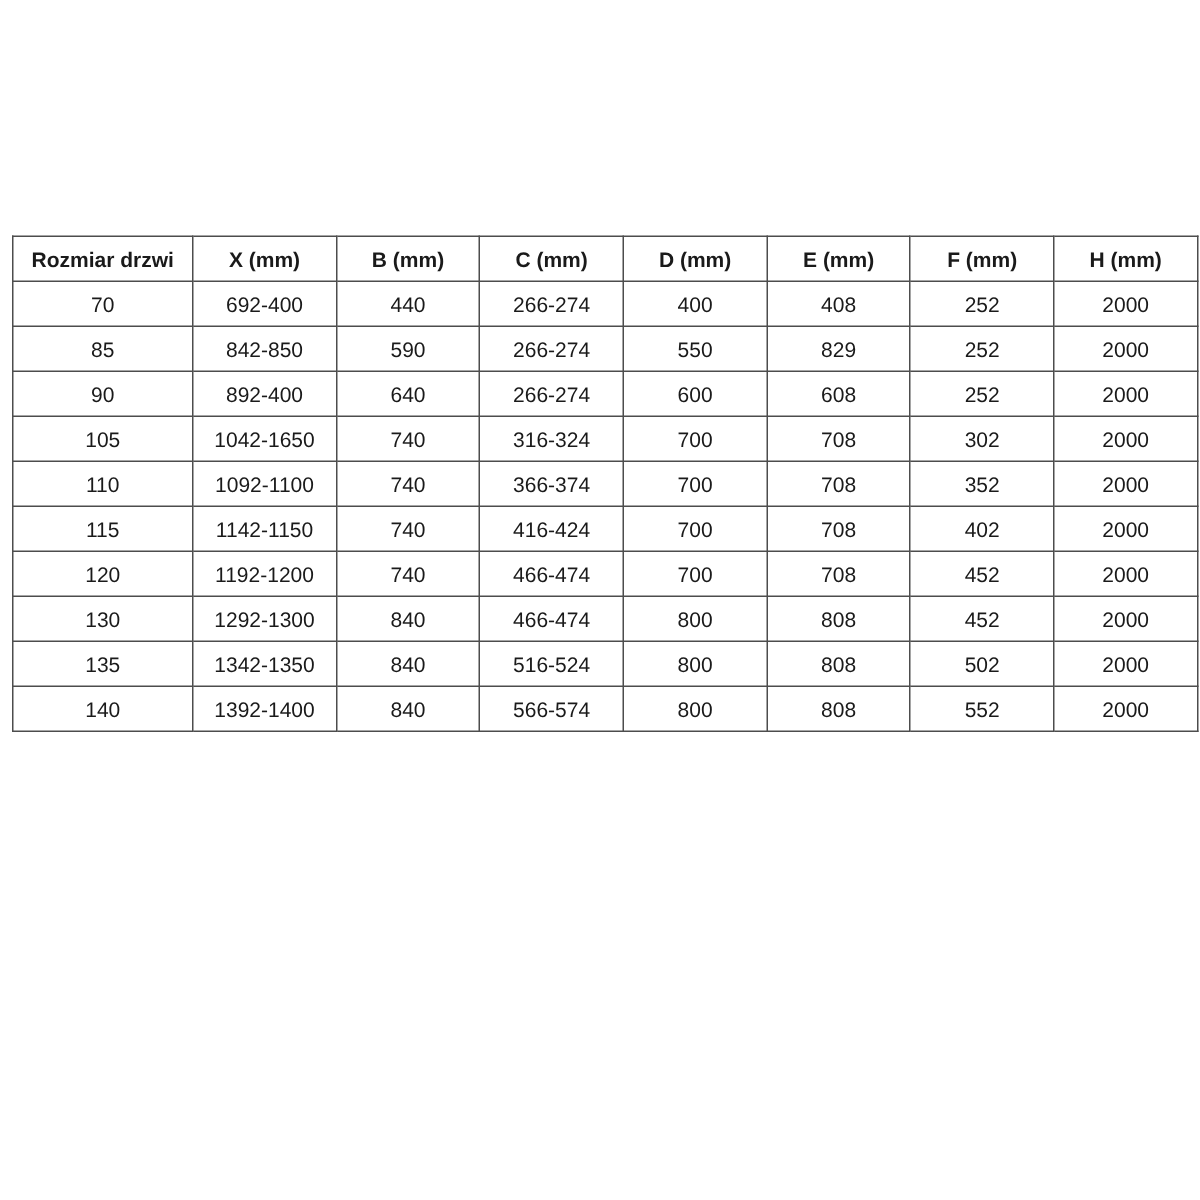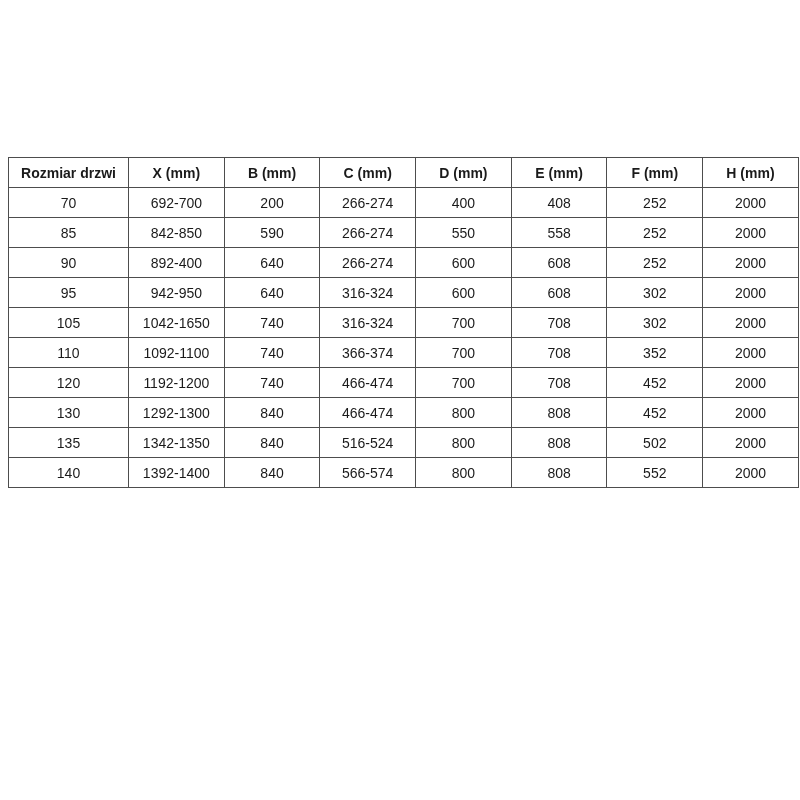--- a/index.html
+++ b/index.html
@@ -66,76 +66,76 @@
           <th>C (mm)</th>
           <th>D (mm)</th>
           <th>E (mm)</th>
           <th>F (mm)</th>
           <th>H (mm)</th>
         </tr>
     </thead>
     <tbody id="body-rows">
         <tr>
           <td>70</td>
-          <td>692-700</td>
-          <td>200</td>
+          <td>692-400</td>
+          <td>440</td>
           <td>266-274</td>
           <td>400</td>
           <td>408</td>
           <td>252</td>
           <td>2000</td>
         </tr>
         <tr>
           <td>85</td>
           <td>842-850</td>
           <td>590</td>
           <td>266-274</td>
           <td>550</td>
-          <td>558</td>
+          <td>829</td>
           <td>252</td>
           <td>2000</td>
         </tr>
         <tr>
           <td>90</td>
           <td>892-400</td>
           <td>640</td>
           <td>266-274</td>
           <td>600</td>
           <td>608</td>
           <td>252</td>
-          <td>2000</td>
-        </tr>
-        <tr>
-          <td>95</td>
-          <td>942-950</td>
-          <td>640</td>
-          <td>316-324</td>
-          <td>600</td>
-          <td>608</td>
-          <td>302</td>
           <td>2000</td>
         </tr>
         <tr>
           <td>105</td>
           <td>1042-1650</td>
           <td>740</td>
           <td>316-324</td>
           <td>700</td>
           <td>708</td>
           <td>302</td>
           <td>2000</td>
         </tr>
         <tr>
           <td>110</td>
           <td>1092-1100</td>
           <td>740</td>
           <td>366-374</td>
           <td>700</td>
           <td>708</td>
           <td>352</td>
+          <td>2000</td>
+        </tr>
+        <tr>
+          <td>115</td>
+          <td>1142-1150</td>
+          <td>740</td>
+          <td>416-424</td>
+          <td>700</td>
+          <td>708</td>
+          <td>402</td>
           <td>2000</td>
         </tr>
         <tr>
           <td>120</td>
           <td>1192-1200</td>
           <td>740</td>
           <td>466-474</td>
           <td>700</td>
           <td>708</td>
           <td>452</td>

